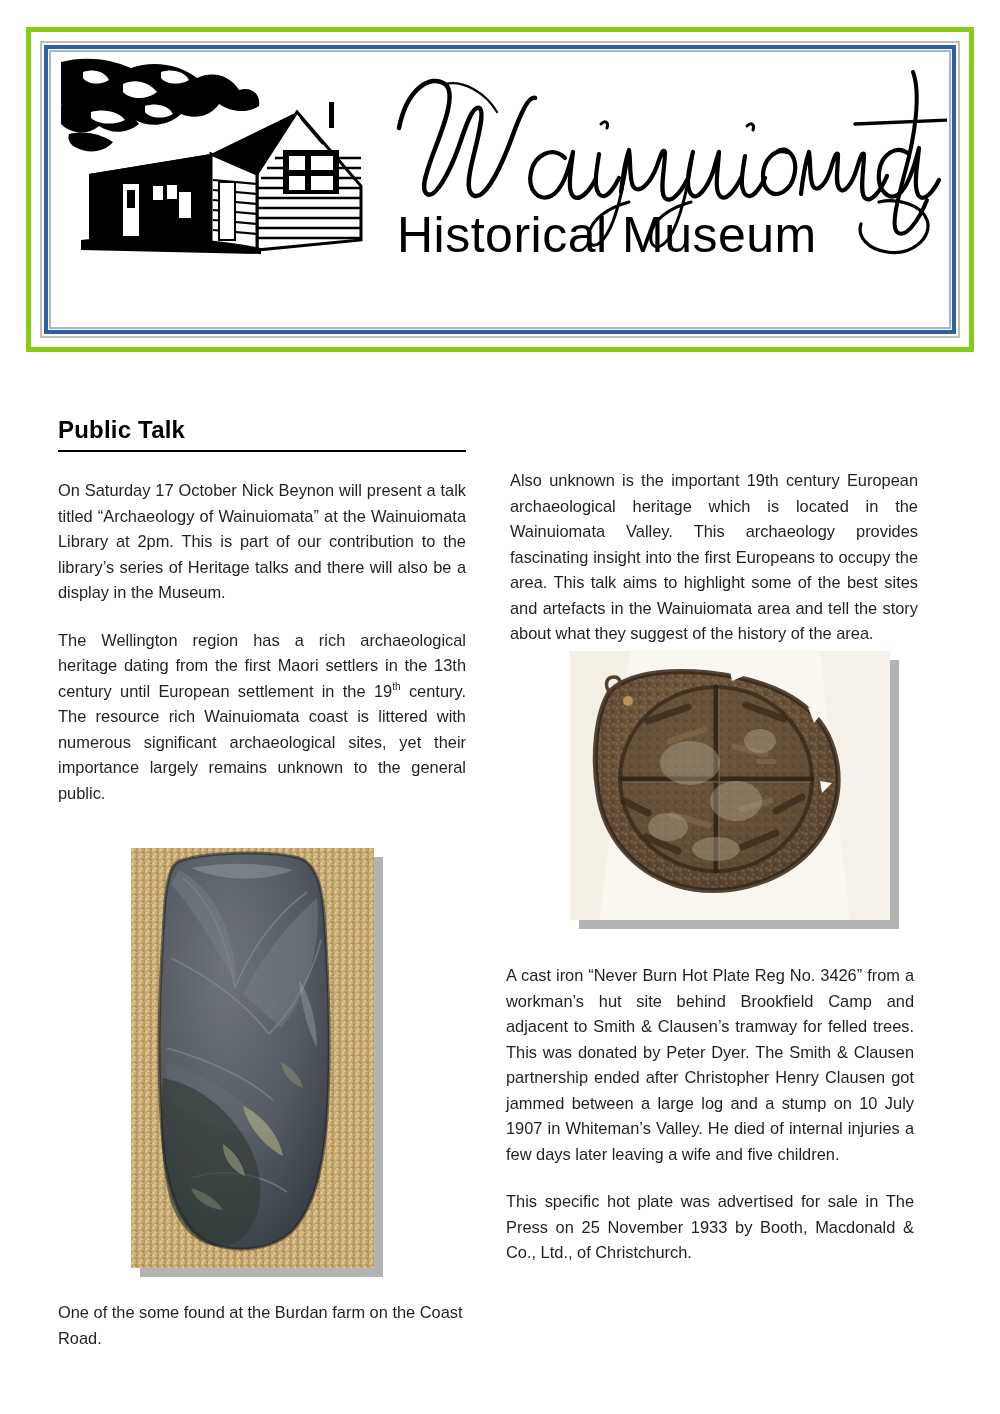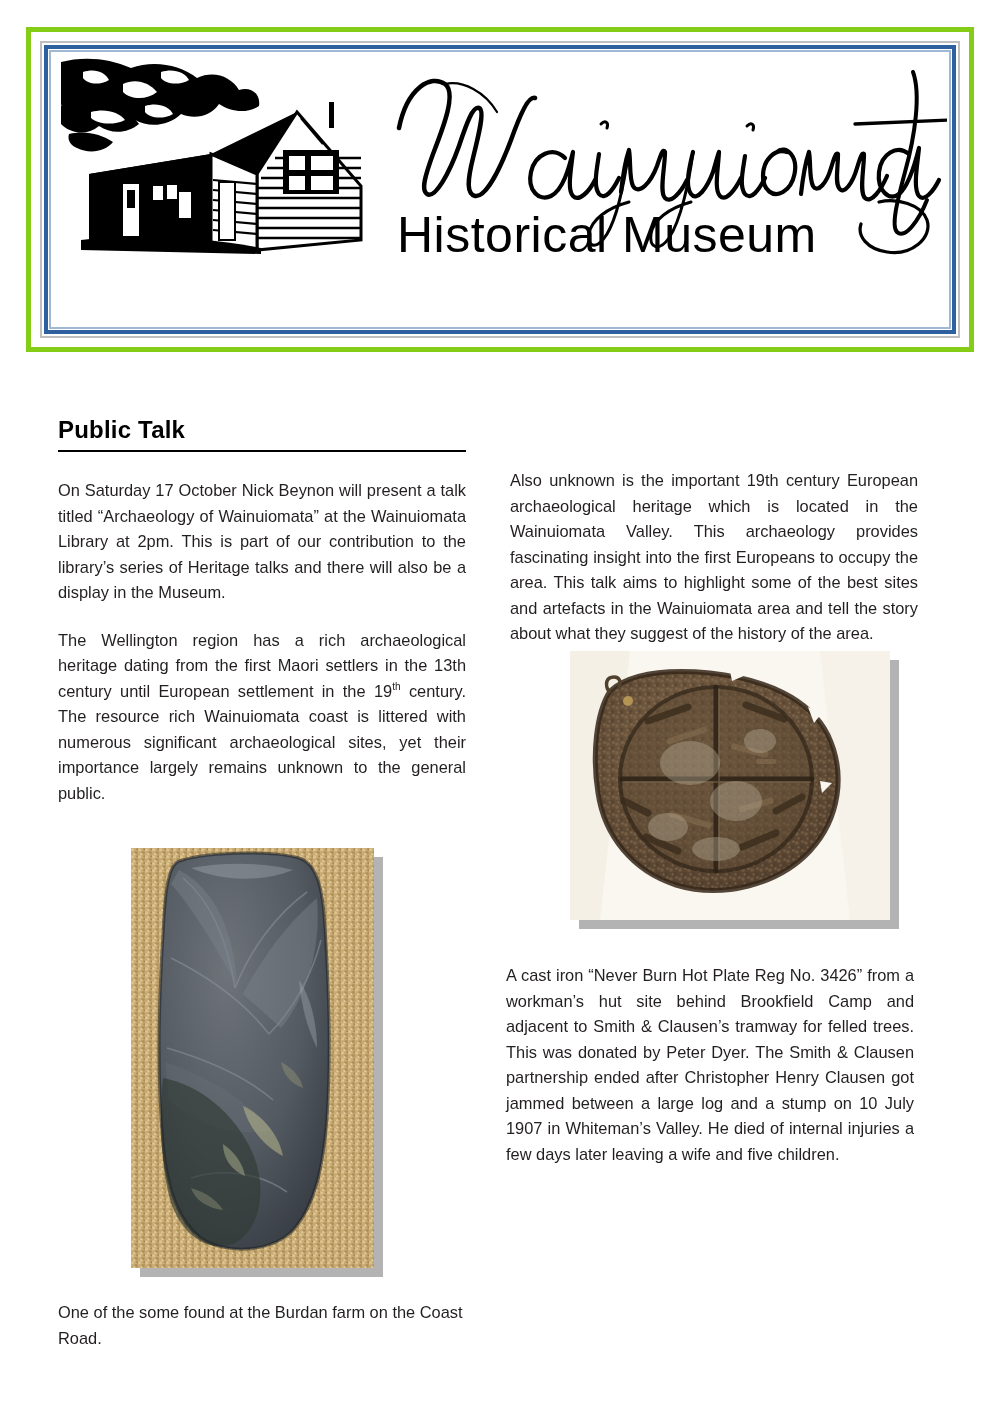--- a/index.html
+++ b/index.html
@@ -455,13 +455,14 @@
 
         <path d="M40,42 C34,34 36,26 44,26 C50,26 52,32 48,38" fill="none" stroke="#50402c" stroke-width="3.5"></path>
         <circle cx="58" cy="50" r="5" fill="#c8a55a" opacity="0.8"></circle>
       </g>
     </svg>
   </div>
 </div>
 
 <div class="col" style="left:506px; top:963px;">
   <p class="body-text">A cast iron “Never Burn Hot Plate Reg No. 3426” from a workman’s hut site behind Brookfield Camp and adjacent to Smith &amp; Clausen’s tramway for felled trees. This was donated by Peter Dyer. The Smith &amp; Clausen partnership ended after Christopher Henry Clausen got jammed between a large log and a stump on 10 July 1907 in Whiteman’s Valley. He died of internal injuries a few days later leaving a wife and five children.</p>
+  <p class="body-text">This specific hot plate was advertised for sale in The Press on 25 November 1933 by Booth, Macdonald &amp; Co., Ltd., of Christchurch.</p>
 </div>
 
 </body></html>

